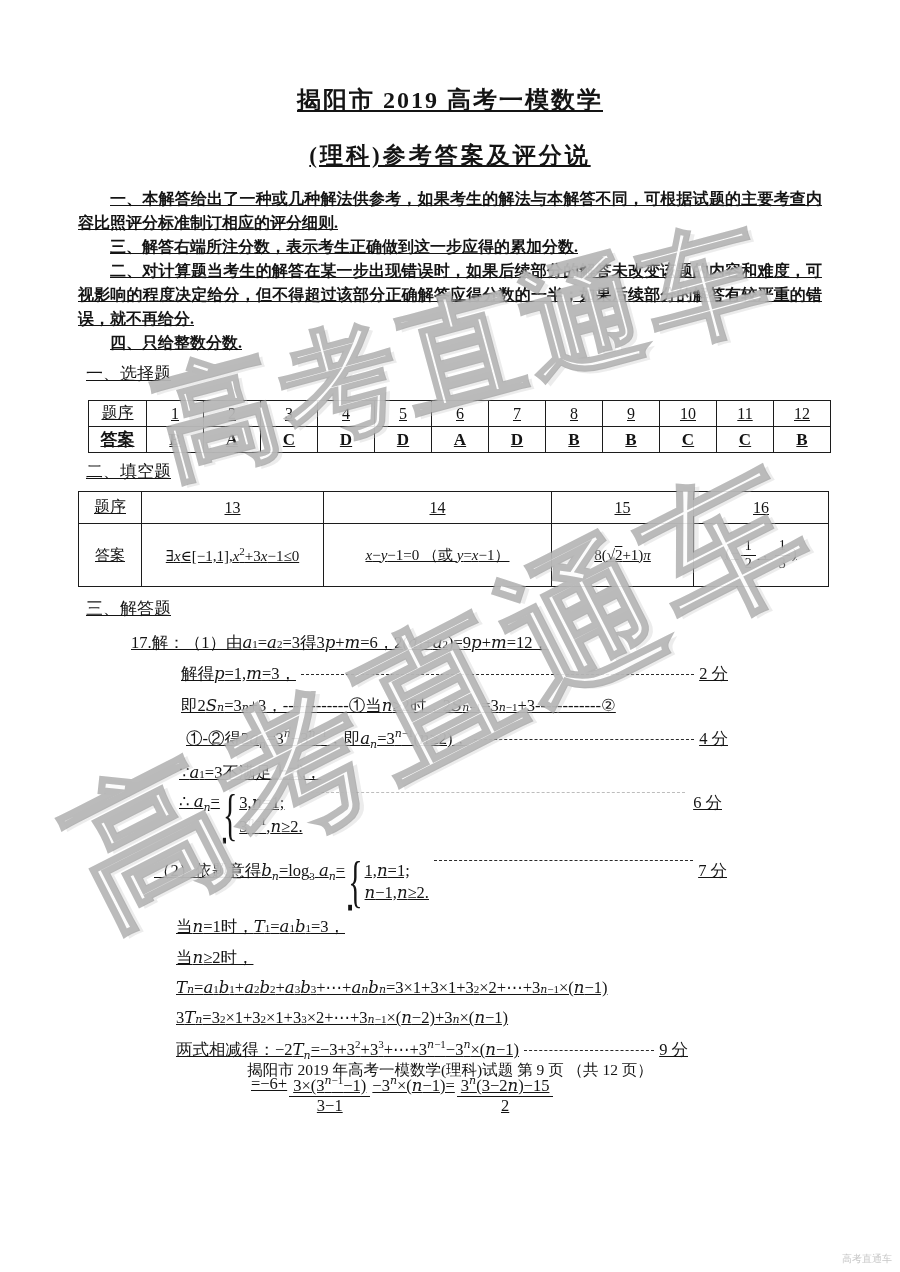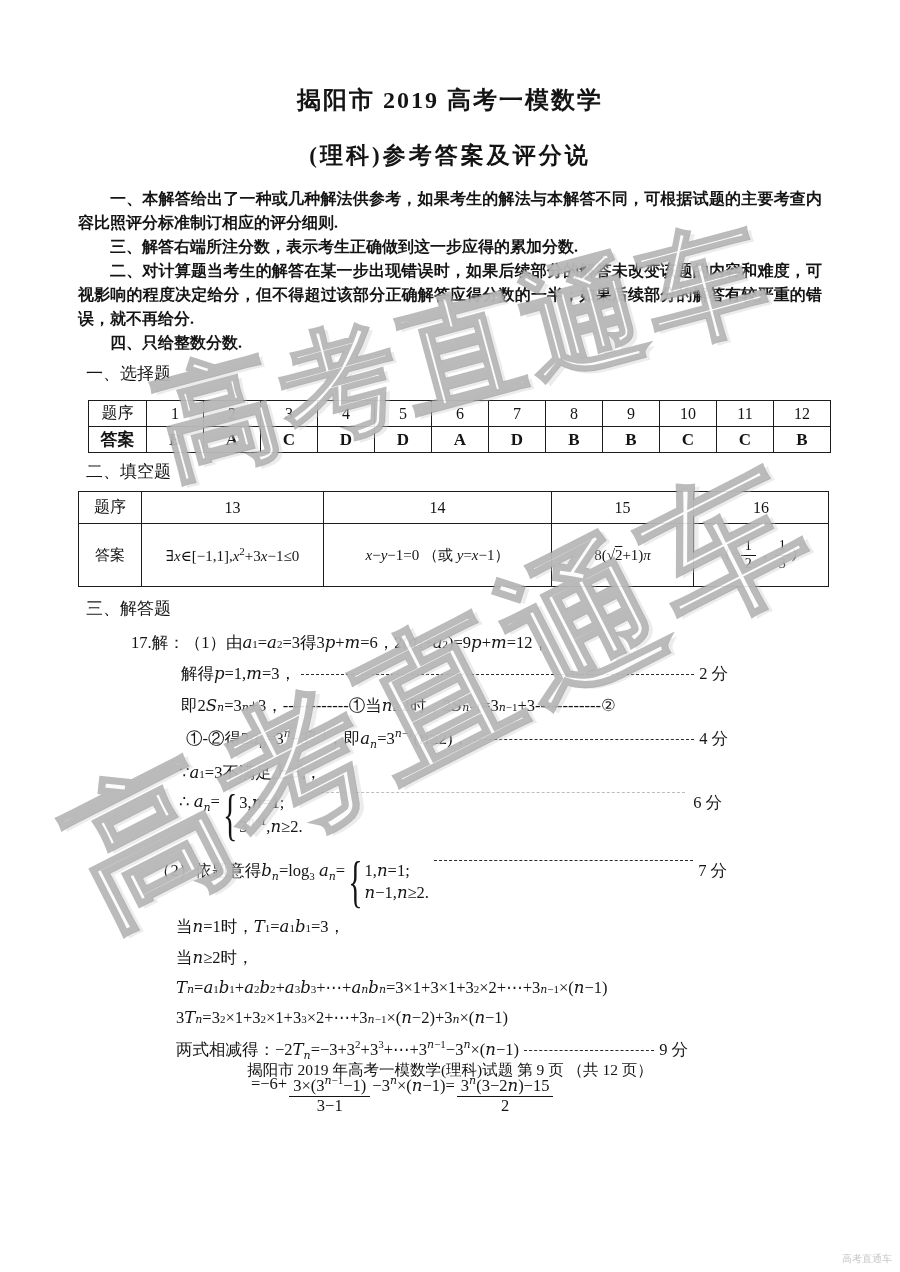--- a/index.html
+++ b/index.html
@@ -1,17 +1,17 @@
 <!DOCTYPE html>
 <html><head>
 <meta charset="utf-8">
 <style>
   html,body{margin:0;padding:0;background:#fff;}
   .page{position:relative;width:900px;height:1272px;background:#ffffff;overflow:hidden;
-        font-family:"Liberation Serif","DejaVu Serif",serif;color:#141414;}
+        font-family:"Liberation Serif","DejaVu Serif",serif;color:#141414;text-decoration:underline;}
   
   .title{padding-top:84px;text-align:center;font-size:24px;font-weight:700;letter-spacing:2px;}
   .subtitle{margin-top:24px;text-align:center;font-size:23px;font-weight:700;letter-spacing:3px;}
   
   .notes{margin:16px 78px 0 78px;}
   .notes p{margin:0;text-indent:2em;font-size:16px;line-height:24px;text-align:justify;font-weight:700;}
   
   .sec{margin:7px 0 0 86px;font-size:17px;}
   
   table{border-collapse:collapse;}

